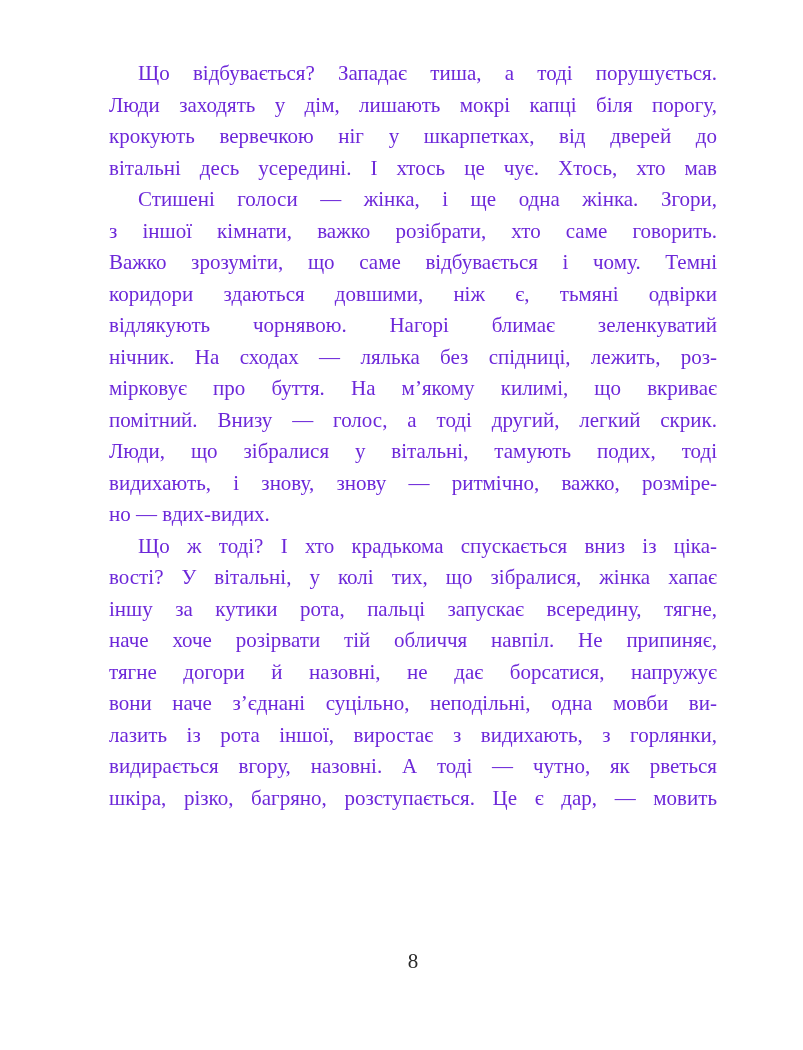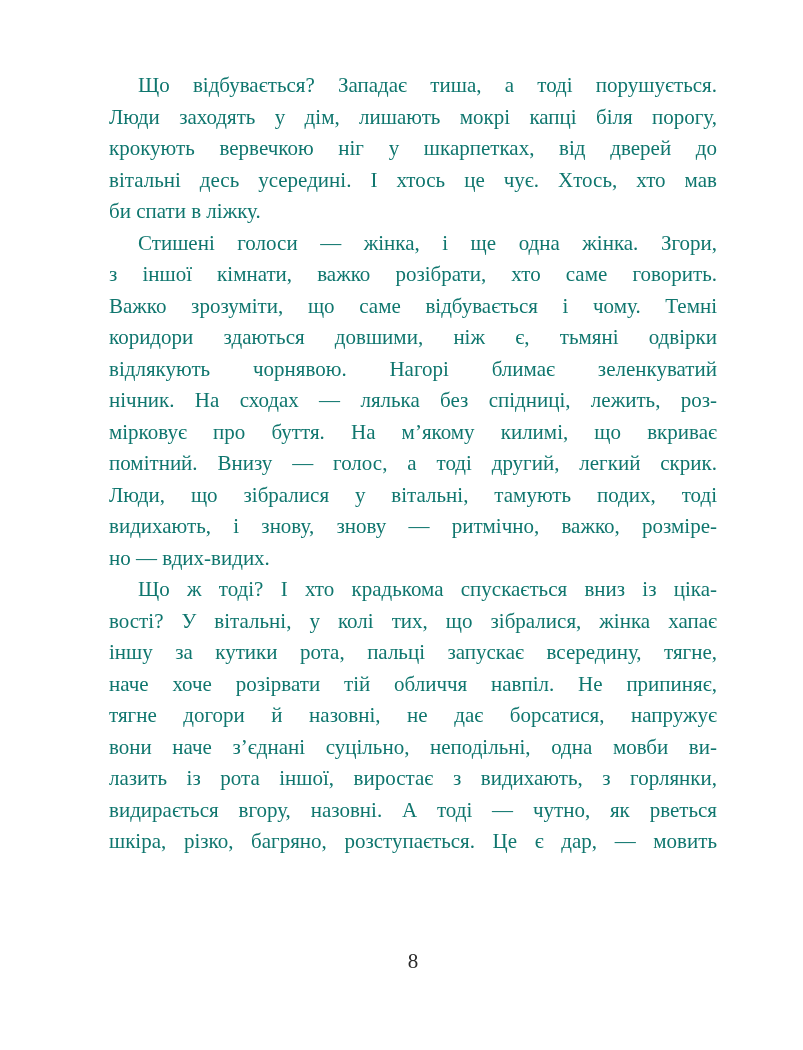--- a/index.html
+++ b/index.html
@@ -12,25 +12,25 @@
     width: 803px;
     height: 1050px;
     background: #ffffff;
     overflow: hidden;
     font-family: "Liberation Serif", "DejaVu Serif", serif;
     color: #1f1f1f;
   }
   .text-block {
     position: absolute;
     left: 109px;
-    top: 70px;
+    top: 58px;
     width: 608px;
     font-size: 21px;
     line-height: 31.5px;
-    color: #0f766e;
+    color: #6d28d9;
   }
   .paragraph {
     margin: 0;
     padding: 0;
   }
   .line {
     text-align: justify;
     text-align-last: left;
     height: 31.5px;
     overflow: hidden;
@@ -57,21 +57,20 @@
 </head>
 <body>
 
 <div class="page">
   <div class="text-block">
       <div class="paragraph">
         <div class="line just indent"><span>Що відбувається? Западає тиша, а тоді порушується.</span></div>
         <div class="line just"><span>Люди заходять у дім, лишають мокрі капці біля порогу,</span></div>
         <div class="line just"><span>крокують вервечкою ніг у шкарпетках, від дверей до</span></div>
         <div class="line just"><span>вітальні десь усередині. І хтось це чує. Хтось, хто мав</span></div>
-        <div class="line"><span>би спати в ліжку.</span></div>
       </div>
       <div class="paragraph">
         <div class="line just indent"><span>Стишені голоси — жінка, і ще одна жінка. Згори,</span></div>
         <div class="line just"><span>з іншої кімнати, важко розібрати, хто саме говорить.</span></div>
         <div class="line just"><span>Важко зрозуміти, що саме відбувається і чому. Темні</span></div>
         <div class="line just"><span>коридори здаються довшими, ніж є, тьмяні одвірки</span></div>
         <div class="line just"><span>відлякують чорнявою. Нагорі блимає зеленкуватий</span></div>
         <div class="line just"><span>нічник. На сходах — лялька без спідниці, лежить, роз-</span></div>
         <div class="line just"><span>мірковує про буття. На м’якому килимі, що вкриває</span></div>
         <div class="line just"><span>помітний. Внизу — голос, а тоді другий, легкий скрик.</span></div>

